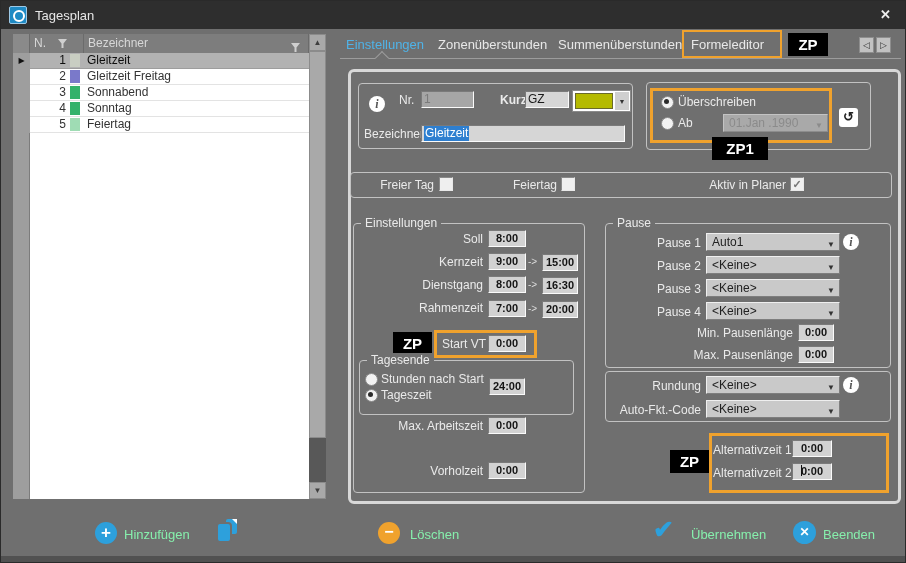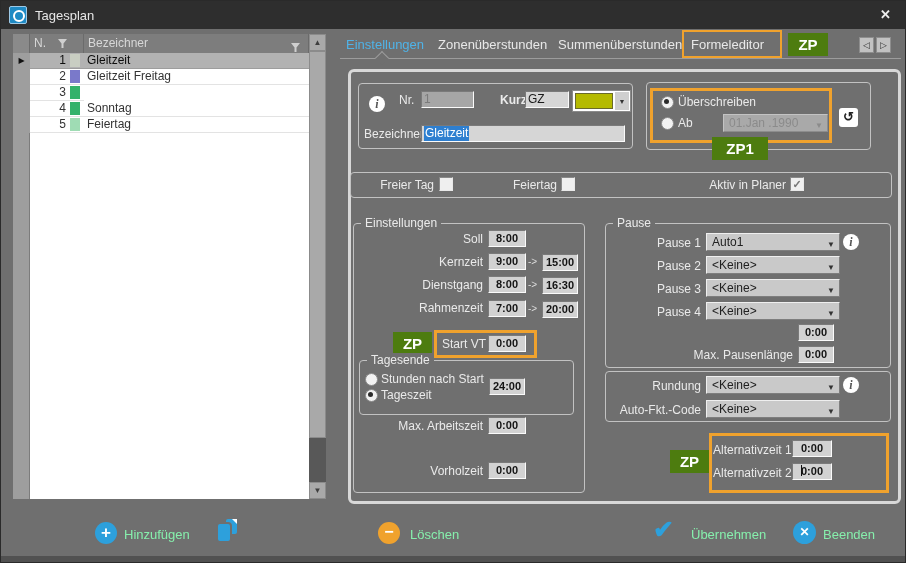--- a/index.html
+++ b/index.html
@@ -30,21 +30,21 @@
   .panel{position:absolute;left:347px;top:68px;width:547px;height:429px;border:3px solid #d8d8d8;border-radius:6px;}
   
   .tab{position:absolute;top:36px;font-size:13px;color:#e8e8e8;cursor:pointer;white-space:nowrap;}
   .tab.active{color:#4fb3e8;}
   .tabline{position:absolute;left:339px;top:57px;width:561px;height:1px;background:#9c9c9c;}
   .tabcaret{position:absolute;left:376px;top:52px;width:9px;height:9px;transform:rotate(45deg);
             border-left:1px solid #9c9c9c;border-top:1px solid #9c9c9c;background:#6f6f6f;}
   .navbtn{position:absolute;top:36px;width:15px;height:16px;background:#c2c2c2;border:1px solid #8e8e8e;
           font-size:9px;color:#333;text-align:center;line-height:15px;cursor:pointer;box-sizing:border-box;}
   
-  .zp{position:absolute;background:#4d7c0f;color:#fff;font-weight:bold;font-size:15px;text-align:center;}
+  .zp{position:absolute;background:#000000;color:#fff;font-weight:bold;font-size:15px;text-align:center;}
   .orect{position:absolute;border:3px solid #f0a22d;}
   
   .radio{position:absolute;width:11px;height:11px;border-radius:50%;background:#f2f2f2;border:1px solid #8a8a8a;}
   .radio.on::after{content:"";position:absolute;left:2px;top:2px;width:5px;height:5px;border-radius:50%;background:#2b2b2b;}
   .cb{position:absolute;width:12px;height:12px;background:#efefef;border:1px solid;border-color:#8a8a8a #e8e8e8 #e8e8e8 #8a8a8a;font-size:11px;line-height:12px;color:#777;text-align:center;font-weight:bold;}
   
   .info{position:absolute;width:16px;height:16px;border-radius:50%;background:#fff;color:#555;
         font-family:"Liberation Serif",serif;font-style:italic;font-weight:bold;font-size:12px;text-align:center;line-height:16px;cursor:pointer;}
   .refreshbtn{position:absolute;width:19px;height:19px;background:#fff;border-radius:3px;color:#222;
         font-weight:bold;font-size:13px;text-align:center;line-height:18px;cursor:pointer;}
@@ -130,20 +130,21 @@
           <span class="chip" style="background: rgb(122, 121, 202);"></span>
         </div>
       <div class="nm">Gleitzeit Freitag</div>
     </div>
     <div class="trow" style="top:51px;">
       <div class="gut"></div>
       <div class="num">3</div>
       <div class="chipcell">
           <span class="chip" style="background: rgb(52, 178, 107);"></span>
         </div>
+      <div class="nm">Sonnabend</div>
     </div>
     <div class="trow" style="top:67px;">
       <div class="gut"></div>
       <div class="num">4</div>
       <div class="chipcell">
           <span class="chip" style="background: rgb(52, 178, 107);"></span>
         </div>
       <div class="nm">Sonntag</div>
     </div>
     <div class="trow" style="top:83px;">
@@ -263,20 +264,21 @@
   <div class="lbl r" style="left:630px;top:281px;width:70px;">Pause 3</div>
   <div class="dd" style="left:705px;top:278px;width:127px;">
     <span>&lt;Keine&gt;</span>
     <span class="arr">▼</span>
   </div>
   <div class="lbl r" style="left:630px;top:304px;width:70px;">Pause 4</div>
   <div class="dd" style="left:705px;top:301px;width:127px;">
     <span>&lt;Keine&gt;</span>
     <span class="arr">▼</span>
   </div>
+  <div class="lbl r" style="left:640px;top:325px;width:152px;">Min. Pausenlänge</div>
   <div class="tfield" style="left:797px;top:323px;width:34px;">0:00</div>
   <div class="lbl r" style="left:640px;top:347px;width:152px;">Max. Pausenlänge</div>
   <div class="tfield" style="left:797px;top:345px;width:34px;">0:00</div>
 
   <div class="grp" style="left:604px;top:370px;width:284px;height:49px;"></div>
   <div class="lbl r" style="left:600px;top:378px;width:100px;">Rundung</div>
   <div class="dd" style="left:705px;top:375px;width:127px;">
     <span>&lt;Keine&gt;</span>
     <span class="arr">▼</span>
   </div>

